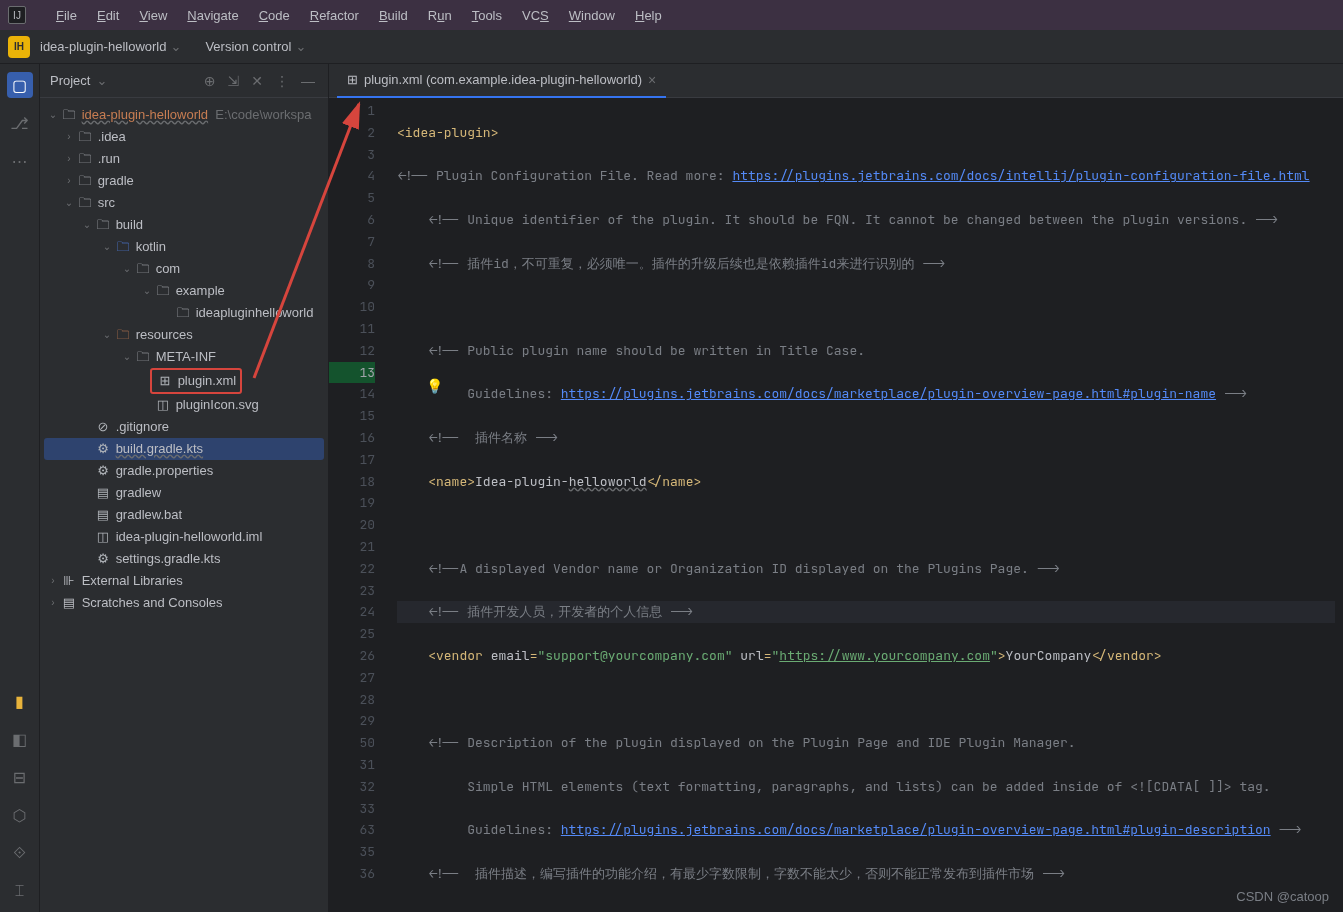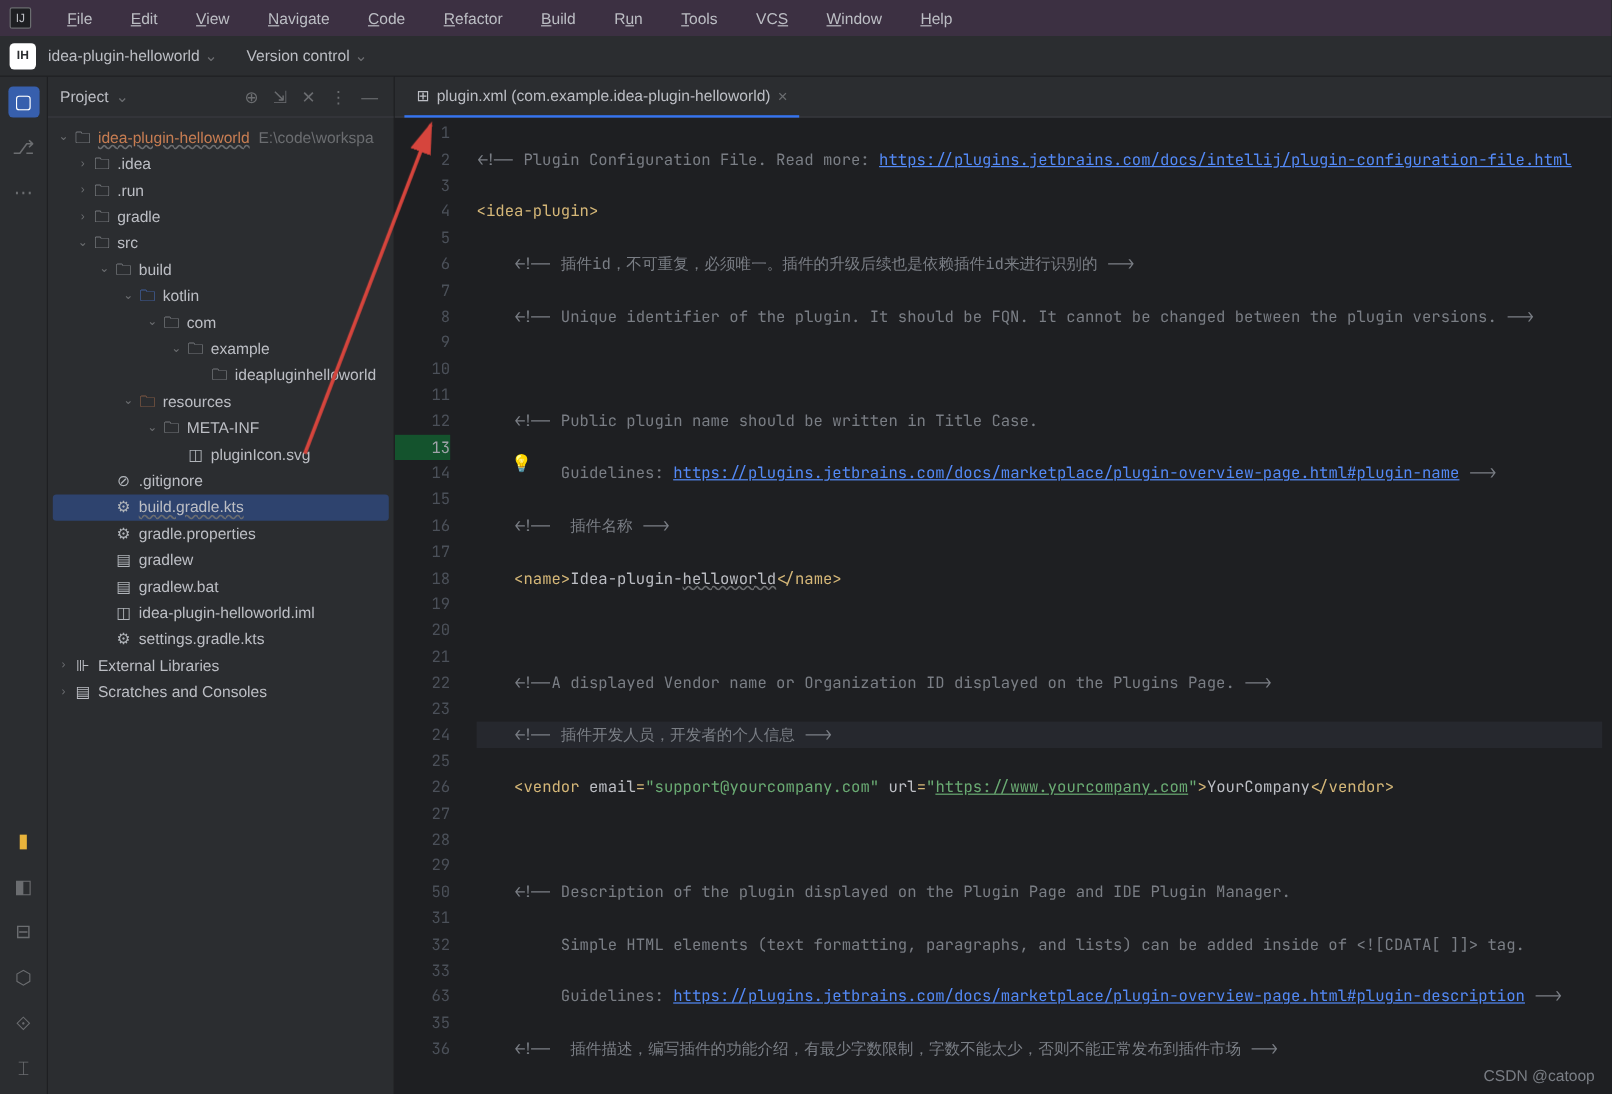--- a/index.html
+++ b/index.html
@@ -1,23 +1,23 @@
 <!DOCTYPE html>
 <html><head>
 <meta charset="utf-8">
 <style>
 *{box-sizing:border-box;margin:0;padding:0}
 body{font-family:"Segoe UI",Arial,sans-serif;background:#2b2d30;color:#bcbec4;height:912px;width:1343px;overflow:hidden;position:relative;font-size:13px}
 .title-bar{height:30px;background:#3c3042;display:flex;align-items:center;padding:0 8px}
 .title-logo{width:18px;height:18px;background:#1e1f22;border:1px solid #6b6d70;border-radius:2px;display:flex;align-items:center;justify-content:center;font-size:10px;color:#bcbec4}
-.menu-bar{display:flex;margin-left:20px;gap:12px}
+.menu-bar{display:flex;margin-left:20px;gap:0}
 .menu-item{padding:4px 10px;color:#bcbec4;cursor:pointer}
 .menu-item u{text-decoration:underline}
 .top-nav{height:34px;background:#2b2d30;border-bottom:1px solid #1e1f22;display:flex;align-items:center;padding:0 8px;gap:10px}
-.project-badge{width:22px;height:22px;background:#ffffff;border-radius:4px;display:flex;align-items:center;justify-content:center;font-size:10px;font-weight:bold;color:#2b2d30}
+.project-badge{width:22px;height:22px;background:#eab308;border-radius:4px;display:flex;align-items:center;justify-content:center;font-size:10px;font-weight:bold;color:#2b2d30}
 .breadcrumb{display:flex;align-items:center;gap:4px}
 .chevron{color:#6b6d70}
 .main{display:flex;height:calc(912px - 64px)}
 .left-bar{width:40px;background:#2b2d30;border-right:1px solid #1e1f22;display:flex;flex-direction:column;align-items:center;padding-top:8px;gap:12px}
 .left-bar-icon{width:26px;height:26px;border-radius:4px;display:flex;align-items:center;justify-content:center;color:#6b6d70;font-size:16px}
 .left-bar-icon.active{background:#375fad;color:#fff}
 .left-bar .spacer{flex:1}
 .project-pane{width:289px;background:#2b2d30;border-right:1px solid #1e1f22;display:flex;flex-direction:column}
 .pane-header{height:34px;display:flex;align-items:center;padding:0 10px;gap:6px;border-bottom:1px solid #393b40}
 .pane-title{font-weight:500}
@@ -118,20 +118,24 @@
       <div class="tree-row" style="padding-left:18px"><span class="exp">›</span><span class="ico folder">🗀</span>&nbsp;<span>.run</span></div>
       <div class="tree-row" style="padding-left:18px"><span class="exp">›</span><span class="ico folder">🗀</span>&nbsp;<span>gradle</span></div>
       <div class="tree-row" style="padding-left:18px"><span class="exp">⌄</span><span class="ico folder">🗀</span>&nbsp;<span>src</span></div>
       <div class="tree-row" style="padding-left:36px"><span class="exp">⌄</span><span class="ico folder">🗀</span>&nbsp;<span>build</span></div>
       <div class="tree-row" style="padding-left:56px"><span class="exp">⌄</span><span class="ico folder" style="color:#548af7">🗀</span>&nbsp;<span>kotlin</span></div>
       <div class="tree-row" style="padding-left:76px"><span class="exp">⌄</span><span class="ico folder">🗀</span>&nbsp;<span>com</span></div>
       <div class="tree-row" style="padding-left:96px"><span class="exp">⌄</span><span class="ico folder">🗀</span>&nbsp;<span>example</span></div>
       <div class="tree-row" style="padding-left:116px"><span class="exp"></span><span class="ico folder">🗀</span>&nbsp;<span>ideapluginhelloworld</span></div>
       <div class="tree-row" style="padding-left:56px"><span class="exp">⌄</span><span class="ico folder" style="color:#c77d52">🗀</span>&nbsp;<span>resources</span></div>
       <div class="tree-row" style="padding-left:76px"><span class="exp">⌄</span><span class="ico folder">🗀</span>&nbsp;<span>META-INF</span></div>
+      <div class="tree-row" style="padding-left:96px">
+          <span class="exp"></span>
+          <span class="boxed"><span class="ico file-x">⊞</span>&nbsp;<span>plugin.xml</span></span>
+        </div>
       <div class="tree-row" style="padding-left:96px"><span class="exp"></span><span class="ico file-x">◫</span>&nbsp;<span>pluginIcon.svg</span></div>
       <div class="tree-row" style="padding-left:36px"><span class="exp"></span><span class="ico file-x">⊘</span>&nbsp;<span>.gitignore</span></div>
       <div class="tree-row sel" style="padding-left:36px"><span class="exp"></span><span class="ico file-x">⚙</span>&nbsp;<span class="wavy">build.gradle.kts</span></div>
       <div class="tree-row" style="padding-left:36px"><span class="exp"></span><span class="ico file-x">⚙</span>&nbsp;<span>gradle.properties</span></div>
       <div class="tree-row" style="padding-left:36px"><span class="exp"></span><span class="ico file-x">▤</span>&nbsp;<span>gradlew</span></div>
       <div class="tree-row" style="padding-left:36px"><span class="exp"></span><span class="ico file-x">▤</span>&nbsp;<span>gradlew.bat</span></div>
       <div class="tree-row" style="padding-left:36px"><span class="exp"></span><span class="ico file-x">◫</span>&nbsp;<span>idea-plugin-helloworld.iml</span></div>
       <div class="tree-row" style="padding-left:36px"><span class="exp"></span><span class="ico file-x">⚙</span>&nbsp;<span>settings.gradle.kts</span></div>
       <div class="tree-row" style="padding-left:2px"><span class="exp">›</span><span class="ico">⊪</span>&nbsp;<span>External Libraries</span></div>
       <div class="tree-row" style="padding-left:2px"><span class="exp">›</span><span class="ico">▤</span>&nbsp;<span>Scratches and Consoles</span></div>
@@ -179,24 +183,24 @@
           <div>29</div>
           <div>50</div>
           <div>31</div>
           <div>32</div>
           <div>33</div>
           <div>63</div>
           <div>35</div>
           <div>36</div>
         </div>
       <div class="code">
+<span class="ln"><span class="brkt">&lt;</span><span class="tag">idea-plugin</span><span class="brkt">&gt;</span></span>
 <span class="ln"><span class="cmt">&lt;!-- Plugin Configuration File. Read more: </span><span class="link">https://plugins.jetbrains.com/docs/intellij/plugin-configuration-file.html</span></span>
-<span class="ln"><span class="brkt">&lt;</span><span class="tag">idea-plugin</span><span class="brkt">&gt;</span></span>
+<span class="ln">    <span class="cmt">&lt;!-- Unique identifier of the plugin. It should be FQN. It cannot be changed between the plugin versions. --&gt;</span></span>
 <span class="ln">    <span class="cmt">&lt;!-- 插件id，不可重复，必须唯一。插件的升级后续也是依赖插件id来进行识别的 --&gt;</span></span>
-<span class="ln">    <span class="cmt">&lt;!-- Unique identifier of the plugin. It should be FQN. It cannot be changed between the plugin versions. --&gt;</span></span>
 <span class="ln"> </span>
 <span class="ln">    <span class="cmt">&lt;!-- Public plugin name should be written in Title Case.</span></span>
 <span class="ln">    <span class="cmt">     Guidelines: </span><span class="link">https://plugins.jetbrains.com/docs/marketplace/plugin-overview-page.html#plugin-name</span><span class="cmt"> --&gt;</span></span>
 <span class="ln">    <span class="cmt">&lt;!--  插件名称 --&gt;</span></span>
 <span class="ln">    <span class="brkt">&lt;</span><span class="tag">name</span><span class="brkt">&gt;</span><span>Idea-plugin-</span><span class="wavy">helloworld</span><span class="brkt">&lt;/</span><span class="tag">name</span><span class="brkt">&gt;</span></span>
 <span class="ln"> </span>
 <span class="ln">    <span class="cmt">&lt;!--A displayed Vendor name or Organization ID displayed on the Plugins Page. --&gt;</span></span>
 <span class="ln cur">    <span class="cmt">&lt;!-- 插件开发人员，开发者的个人信息 --&gt;</span></span>
 <span class="ln">    <span class="brkt">&lt;</span><span class="tag">vendor</span> <span class="attr">email</span><span class="brkt">=</span><span class="str">"<span>support@yourcompany.com</span>"</span> <span class="attr">url</span><span class="brkt">=</span><span class="str">"<span class="link" style="color:#6aab73">https://www.yourcompany.com</span>"</span><span class="brkt">&gt;</span><span>YourCompany</span><span class="brkt">&lt;/</span><span class="tag">vendor</span><span class="brkt">&gt;</span></span>
 <span class="ln"> </span>

